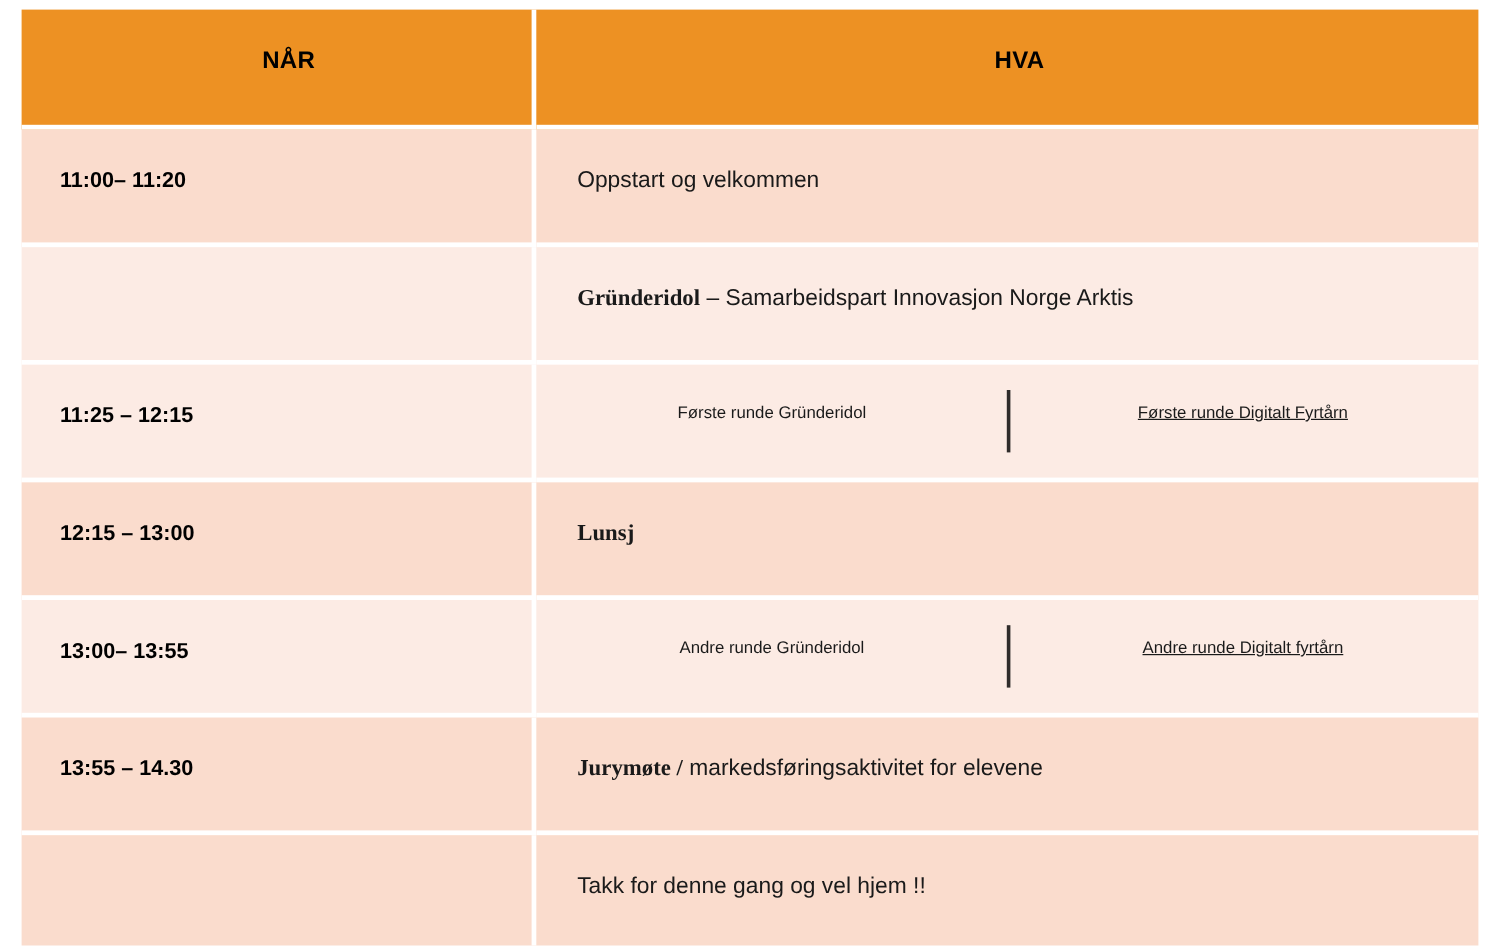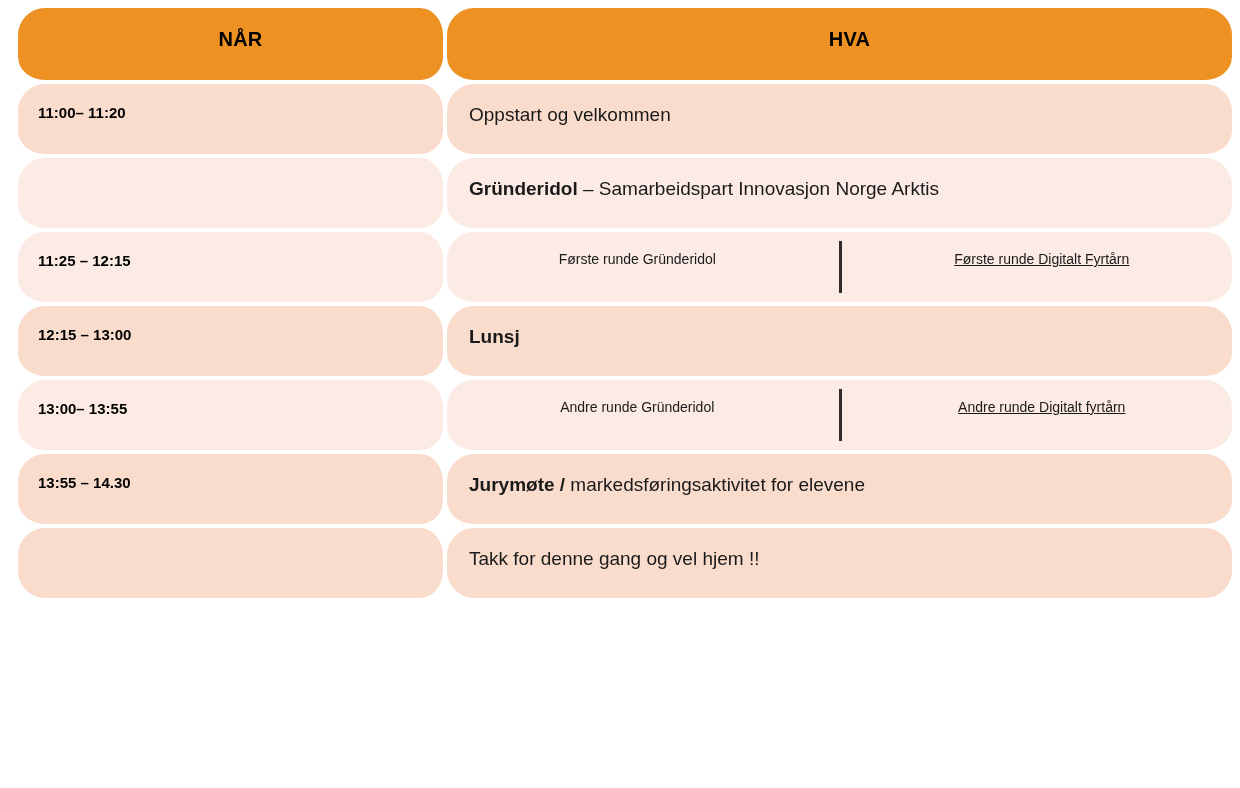--- a/index.html
+++ b/index.html
@@ -26,25 +26,24 @@
     width: 1214px;
     border-collapse: separate;
     border-spacing: 0;
     table-layout: fixed;
   }
   .agenda-table col.col-when { width: 429px; }
   .agenda-table col.col-what { width: 785px; }
 
   .agenda-table th,
   .agenda-table td {
-    padding: 0;
+    padding: 12px;
     vertical-align: top;
     border-bottom: 4px solid #ffffff;
     border-right: 4px solid #ffffff;
-    border-radius: 27px;
   }
   .agenda-table th:last-child,
   .agenda-table td:last-child {
     border-right: none;
   }
   .agenda-table tr:last-child td {
     border-bottom: none;
   }
 
   
@@ -62,35 +61,35 @@
   }
 
   
   .row-dark td { background: #FADCCD; }
   .row-light td { background: #FCEBE4; }
 
   .body-row td { height: 70px; }
 
   .when-cell {
     padding: 20px 0 0 20px;
-    font-size: 15px;
+    font-size: 18px;
     font-weight: bold;
     color: #000000;
     white-space: nowrap;
   }
   .when-cell.empty { padding-top: 0; }
 
   .what-cell {
     padding: 19px 0 0 22px;
     font-size: 19px;
     font-weight: normal;
     color: #1a1a1a;
     line-height: 1.25;
   }
-  .what-cell .b { font-weight: bold; }
+  .what-cell .b { font-weight: bold; font-family: Liberation Serif, serif; }
 
   
   .what-cell.split {
     padding: 0;
     position: relative;
   }
   .split-inner {
     display: flex;
     width: 100%;
     height: 70px;

